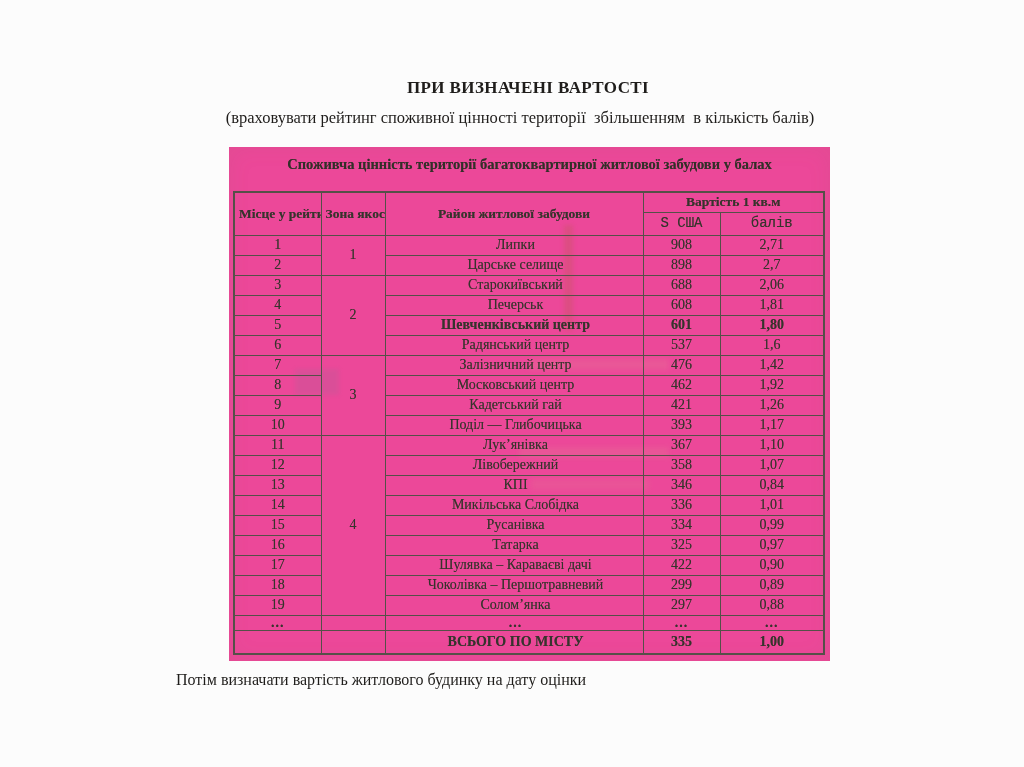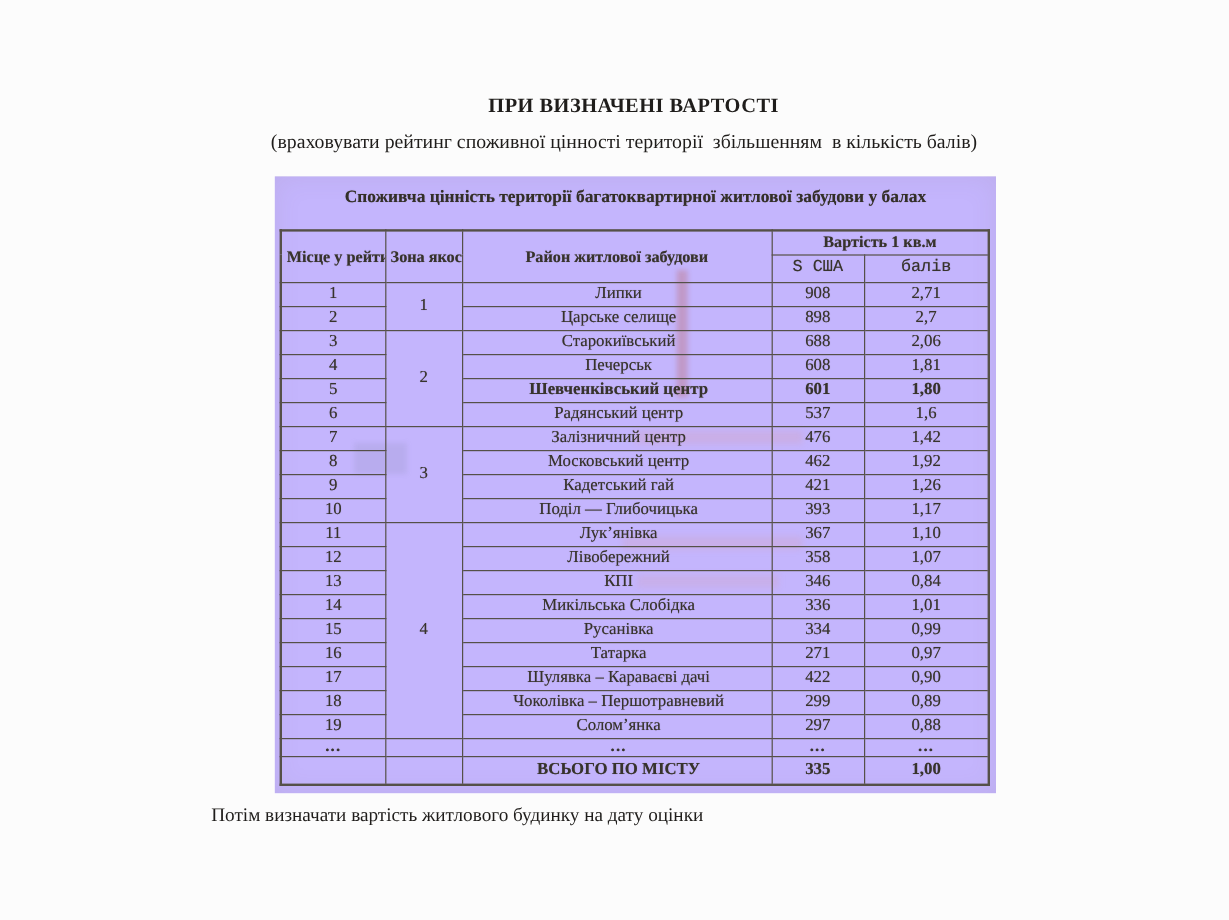--- a/index.html
+++ b/index.html
@@ -18,21 +18,21 @@
     position:absolute; top:100px; left:0; width:100%;
     text-align:center; font-size:16.5px; margin:8px; white-space:pre-wrap;
   }
   .caption {
     position:absolute; left:176px; top:671px;
     font-size:16px; margin:0;
   }
   
   .scan {
     position:absolute; left:229px; top:147px; width:601px; height:514px;
-    background:#c4b5fd;
+    background:#ec4899;
     box-shadow: inset 0 0 22px rgba(125,112,92,0.10);
     color:#37332d;
     text-shadow: 0 0 0.6px rgba(72,64,52,0.65);
   }
   .scan-title {
     position:absolute; top:9px; left:0; width:100%;
     text-align:center; font-weight:bold; font-size:14.5px; color:#332f29;
   }
   table.rating {
     position:absolute; left:4px; top:44px; width:590px;
@@ -188,21 +188,21 @@
         </tr>
         <tr>
           <td>15</td>
           <td class="left">Русанівка</td>
           <td>334</td>
           <td>0,99</td>
         </tr>
         <tr>
           <td>16</td>
           <td class="left">Татарка</td>
-          <td>271</td>
+          <td>325</td>
           <td>0,97</td>
         </tr>
         <tr>
           <td>17</td>
           <td class="left">Шулявка – Караваєві дачі</td>
           <td>422</td>
           <td>0,90</td>
         </tr>
         <tr>
           <td>18</td>

